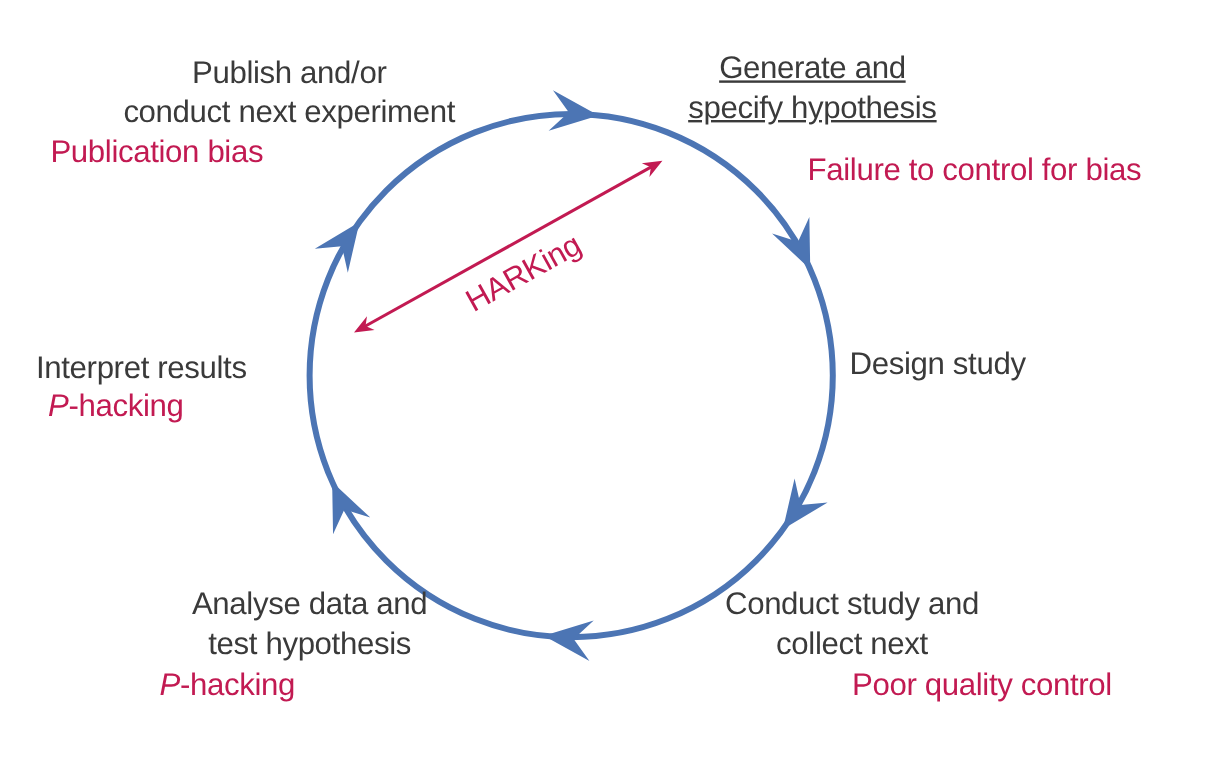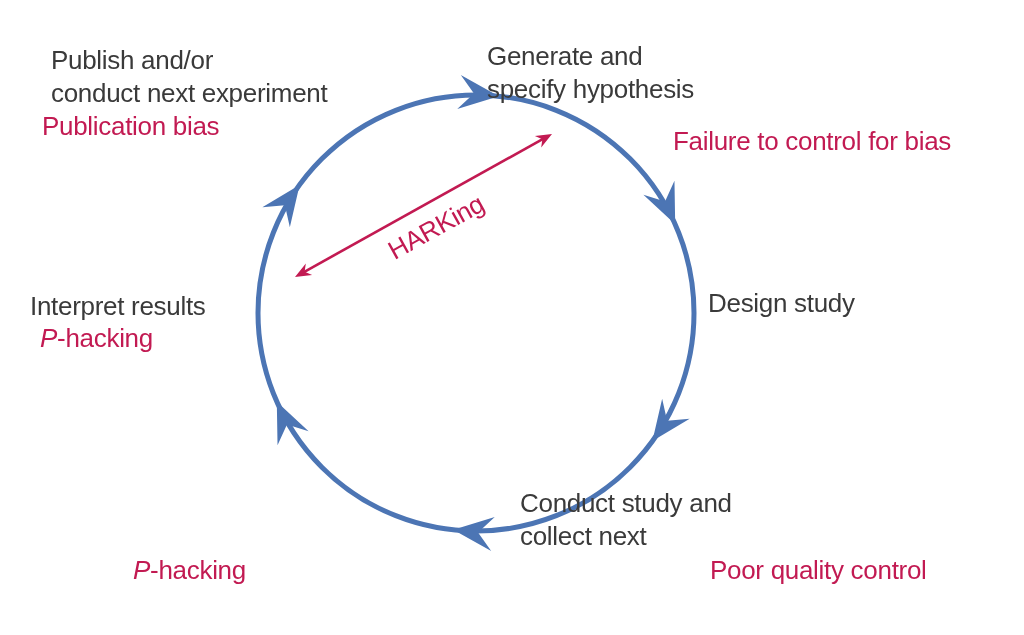--- a/index.html
+++ b/index.html
@@ -53,27 +53,27 @@
     white-space: nowrap;
   }
   .bias {
     position: absolute;
     color: var(--red, #c21a52);
     font-size: 26px;
     line-height: 33px;
     letter-spacing: -0.3px;
     white-space: nowrap;
   }
-  .center { }
+  .center { text-align: center; }
   .right  { text-align: left; }
 
   
   .stage-publish   { left: 51px;  top: 44px;  width: 380px; }
   .bias-publication{ left: 42px;  top: 110px; }
-  .stage-generate  { left: 487px; top: 40px;  width: 380px; }
+  .stage-generate  { left: 487px; top: 40px;  width: 380px; text-decoration: underline; }
   .bias-failure    { left: 673px; top: 125px; }
   .stage-design    { left: 708px; top: 287px; }
   .bias-lowpower   { left: 740px; top: 320px; }
   .stage-conduct   { left: 520px; top: 487px; width: 380px; }
   .bias-poorquality{ left: 710px; top: 554px; }
   .stage-analyse   { left: 68px;  top: 487px; width: 380px; }
   .bias-phack-analyse { left: 133px; top: 554px; }
   .stage-interpret { left: 30px;  top: 290px; width: 220px; }
   .bias-phack-interpret { left: 40px; top: 322px; }
 </style>
@@ -118,20 +118,24 @@
   <div class="stage stage-design">
     <div>Design study</div>
   </div>
 
   <div class="stage center stage-conduct">
     <div>Conduct study and</div>
     <div>collect next</div>
   </div>
   <div class="bias bias-poorquality">Poor quality control</div>
 
+  <div class="stage center stage-analyse">
+    <div>Analyse data and</div>
+    <div>test hypothesis</div>
+  </div>
   <div class="bias bias-phack-analyse"><i>P</i><span>-hacking</span></div>
 
   <div class="stage right stage-interpret">
     <div>Interpret results</div>
   </div>
   <div class="bias bias-phack-interpret"><i>P</i><span>-hacking</span></div>
 
 </div>
 
 </body></html>

